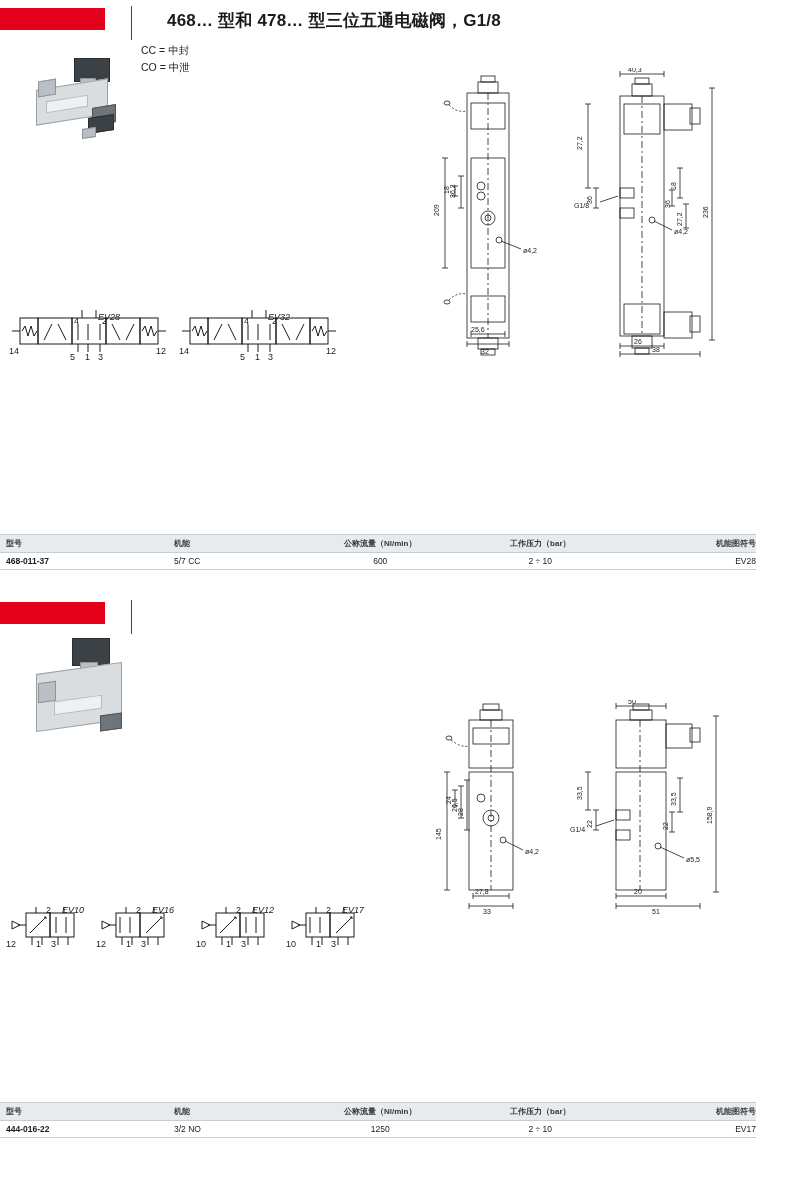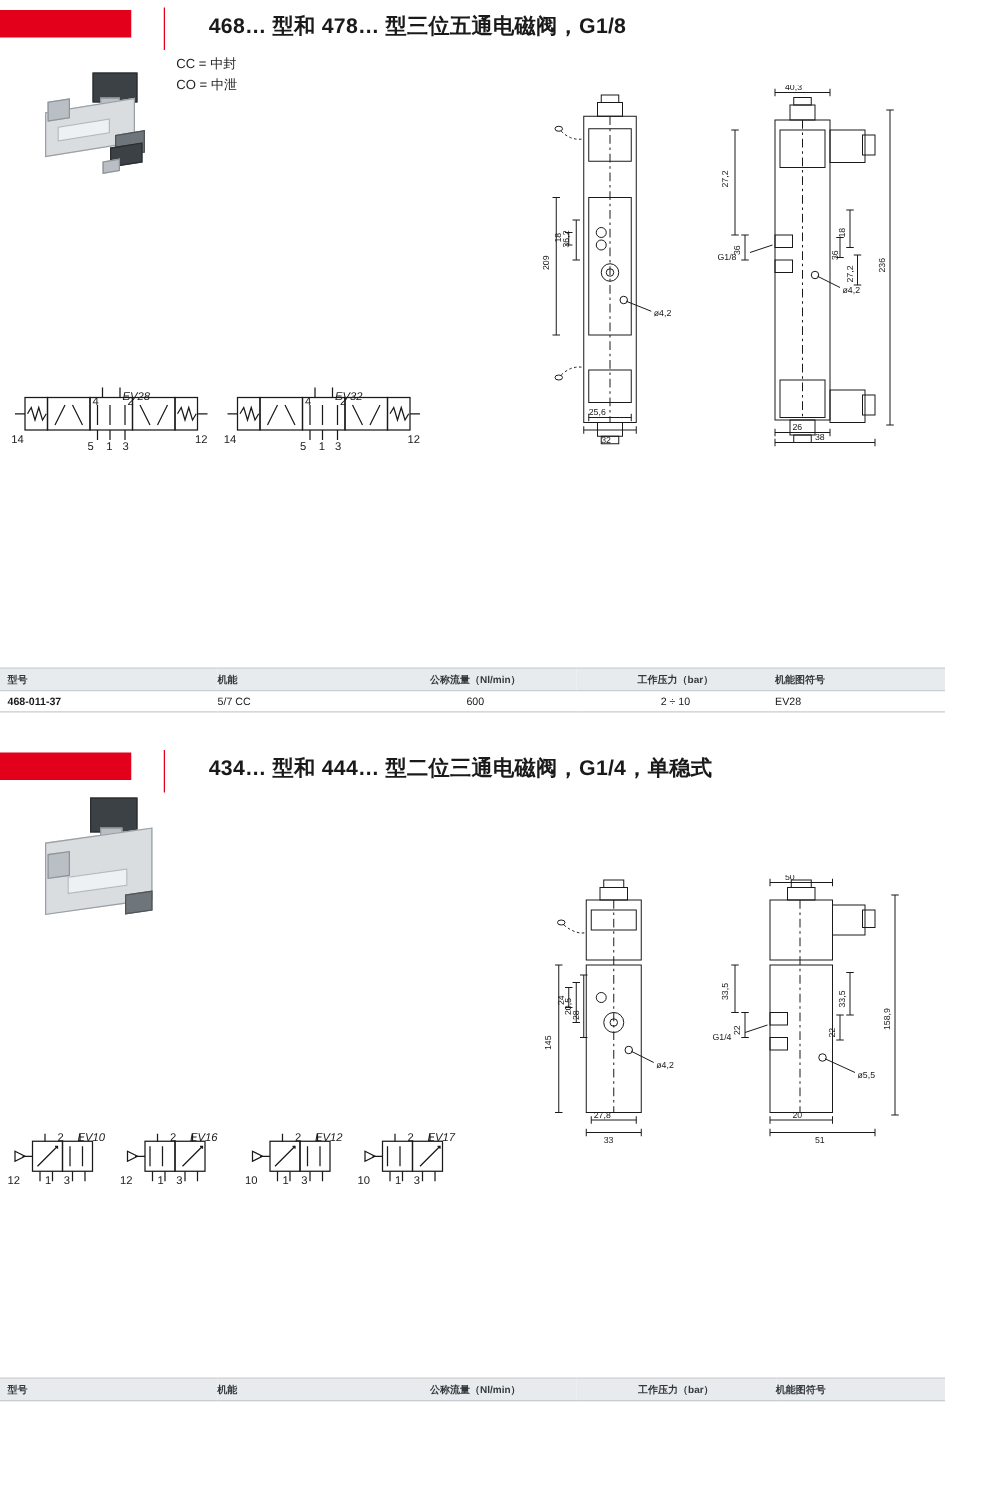--- a/index.html
+++ b/index.html
@@ -47,21 +47,21 @@
   
   .tbl{position:absolute;left:0;width:756px;border-collapse:collapse;font-size:8.5px;}
   .tbl td,.tbl th{border-top:1px solid #c8cdd1;border-bottom:1px solid #c8cdd1;padding:3px 0;}
   .tbl thead th{background:#e8ebed;font-weight:bold;color:#33383c;font-size:8px;}
   .tbl tbody td{background:#ffffff;}
   .tbl tbody tr:nth-child(even) td{background:#f4f6f7;}
   .c0{width:180px;padding-left:6px !important;text-align:left;}
   .c1{width:135px;text-align:left;}
   .c2{width:170px;text-align:center;}
   .c3{width:170px;text-align:center;}
-  .c4{width:145px;text-align:left;}
+  .c4{width:145px;text-align:right;}
   .bold{font-weight:bold;}
 </style>
 </head>
 <body>
 
 <div class="section" style="top:6px;">
 
   <div class="hdr">
     <div class="redbar"></div>
     <div class="vline"></div>
@@ -265,21 +265,20 @@
       </tr>
     </tbody>
   </table>
 </div>
 
 <div class="section" style="top:600px;">
 
   <div class="hdr">
     <div class="redbar"></div>
     <div class="vline"></div>
-    <div class="title">434… 型和 444… 型二位三通电磁阀，G1/4，单稳式</div>
   </div>
 
   <div class="photo" style="left:30px;top:36px;width:110px;height:110px;">
     <div class="ph-dark" style="left:42px;top:2px;width:36px;height:26px;"></div>
     <div class="ph-mid" style="left:50px;top:26px;width:16px;height:8px;"></div>
     <div class="ph-body" style="left:6px;top:32px;width:84px;height:56px;transform:skewY(-8deg);"></div>
     <div class="ph-lbl" style="left:24px;top:62px;width:46px;height:12px;transform:skewY(-8deg);"></div>
     <div class="ph-mid" style="left:8px;top:46px;width:16px;height:18px;transform:skewY(-8deg);"></div>
     <div class="ph-cap" style="left:70px;top:78px;width:20px;height:14px;transform:skewY(-8deg);"></div>
   </div>
@@ -458,15 +457,22 @@
     <thead>
       <tr>
         <th class="c0">型号</th>
         <th class="c1">机能</th>
         <th class="c2">公称流量（Nl/min）</th>
         <th class="c3">工作压力（bar）</th>
         <th class="c4">机能图符号</th>
       </tr>
     </thead>
     <tbody>
+      <tr>
+        <td class="c0 bold">444-016-22</td>
+        <td class="c1">3/2 NO</td>
+        <td class="c2">1250</td>
+        <td class="c3">2 ÷ 10</td>
+        <td class="c4">EV17</td>
+      </tr>
     </tbody>
   </table>
 </div>
 
 </body></html>

